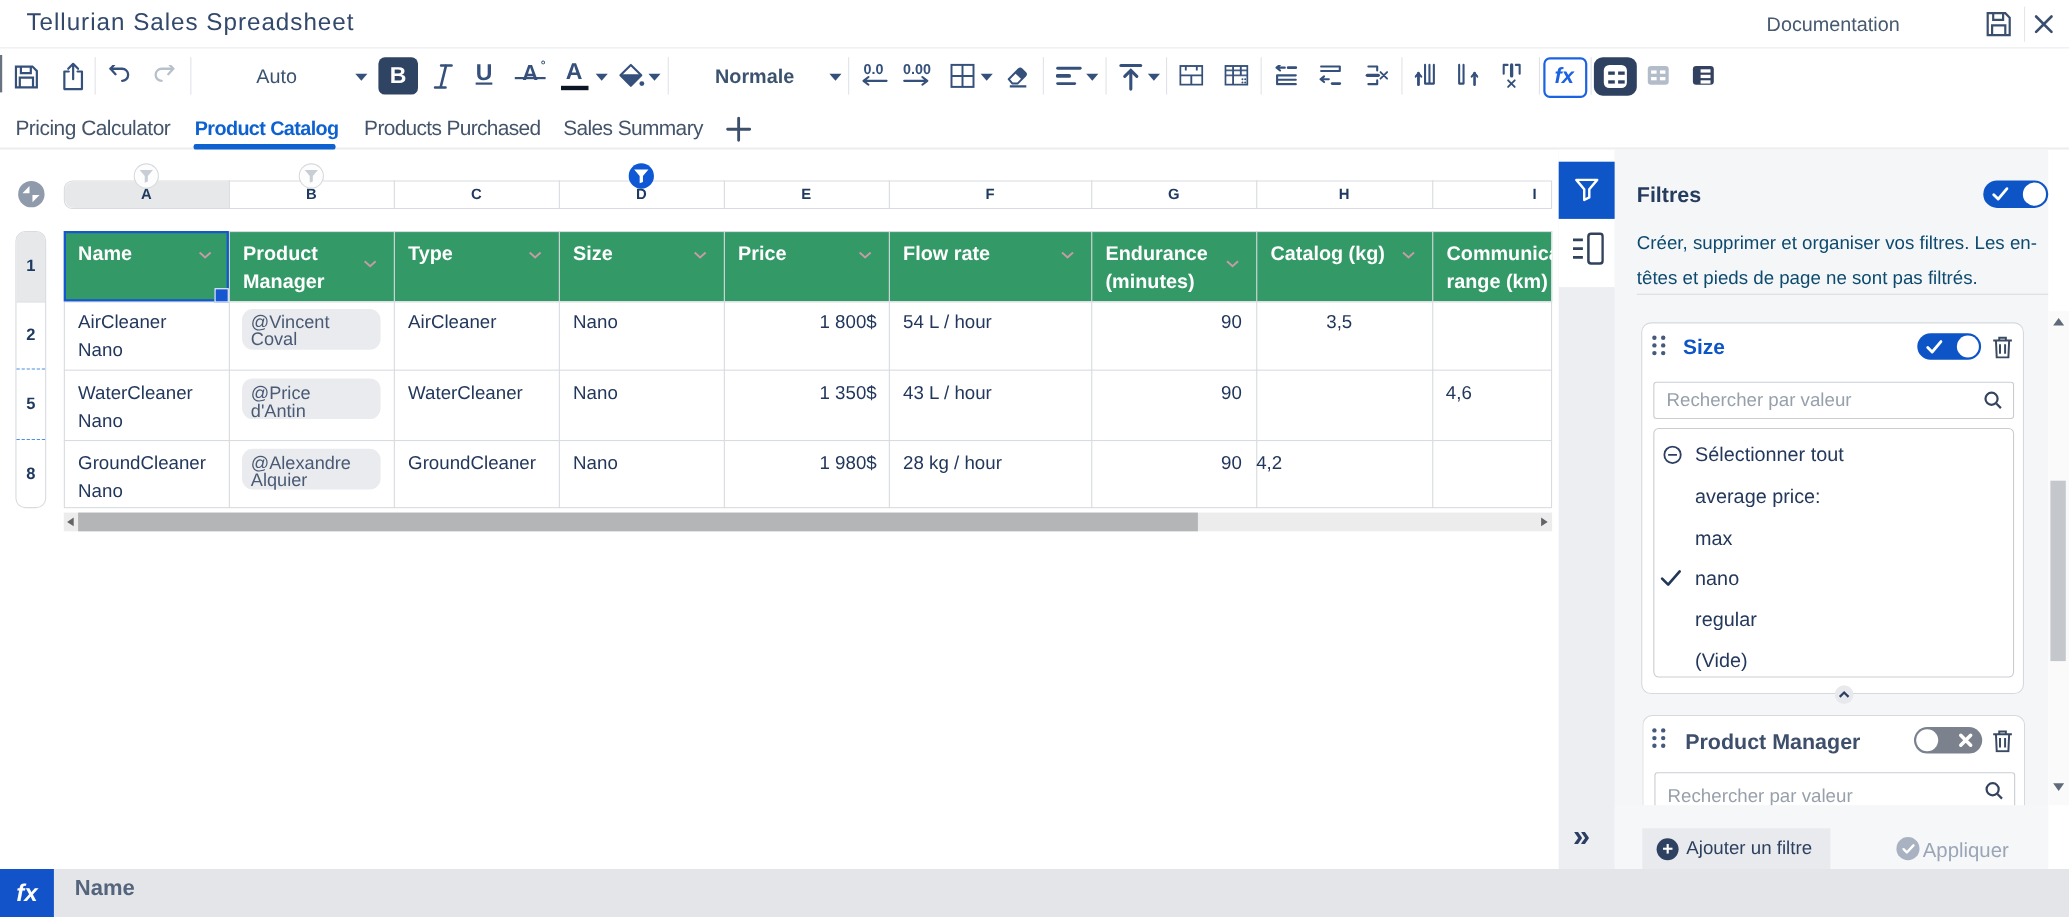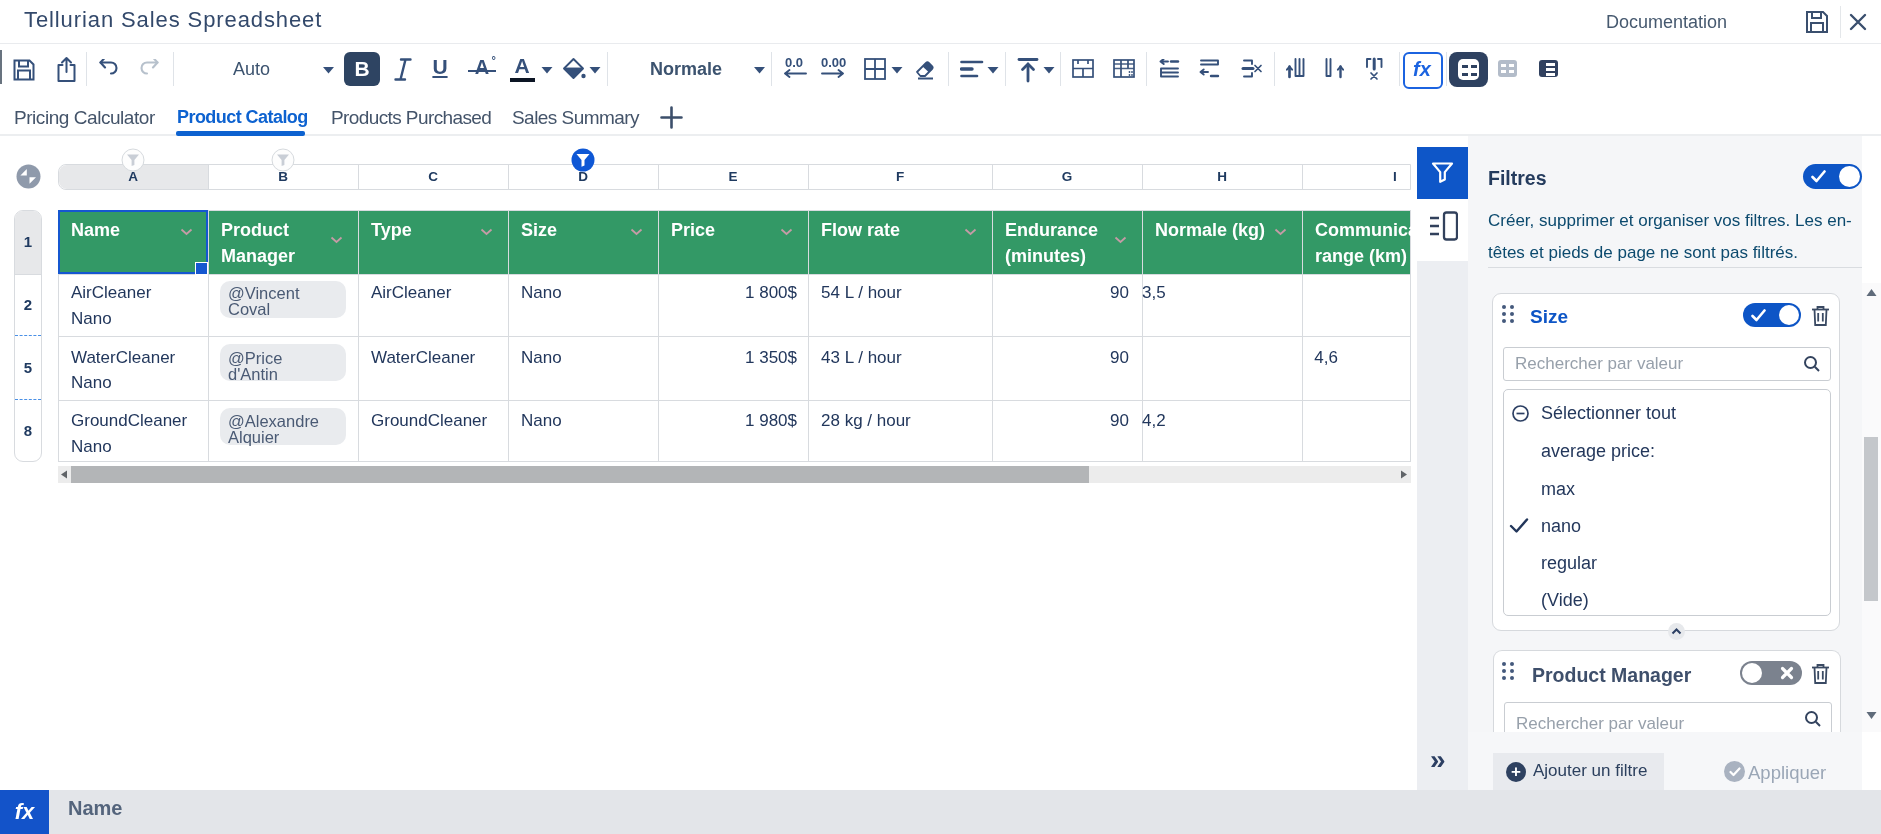--- a/index.html
+++ b/index.html
@@ -266,38 +266,38 @@
     <path d="M1.5 1.5 L6.5 6 L11.5 1.5"></path>
   </svg>
 <div class="abs" style="left:821px;top:217px;width:164px;height:56px;overflow:hidden;font-size:18px;font-weight:bold;color:#fff;line-height:26px;white-space:nowrap;">Flow rate</div>
 <svg class="ic" style="left:964px;top:228px" width="13" height="8" viewBox="0 0 13 8" fill="none" stroke="#c59ba6" stroke-width="1.8">
     <path d="M1.5 1.5 L6.5 6 L11.5 1.5"></path>
   </svg>
 <div class="abs" style="left:1005px;top:217px;width:130px;height:56px;overflow:hidden;font-size:18px;font-weight:bold;color:#fff;line-height:26px;white-space:nowrap;">Endurance<br>(minutes)</div>
 <svg class="ic" style="left:1114px;top:236px" width="13" height="8" viewBox="0 0 13 8" fill="none" stroke="#c59ba6" stroke-width="1.8">
     <path d="M1.5 1.5 L6.5 6 L11.5 1.5"></path>
   </svg>
-<div class="abs" style="left:1155px;top:217px;width:140px;height:56px;overflow:hidden;font-size:18px;font-weight:bold;color:#fff;line-height:26px;white-space:nowrap;">Normale (kg)</div>
+<div class="abs" style="left:1155px;top:217px;width:140px;height:56px;overflow:hidden;font-size:18px;font-weight:bold;color:#fff;line-height:26px;white-space:nowrap;">Catalog (kg)</div>
 <svg class="ic" style="left:1274px;top:228px" width="13" height="8" viewBox="0 0 13 8" fill="none" stroke="#c59ba6" stroke-width="1.8">
     <path d="M1.5 1.5 L6.5 6 L11.5 1.5"></path>
   </svg>
 <div class="abs" style="left:1315px;top:217px;width:96px;height:56px;overflow:hidden;font-size:18px;font-weight:bold;color:#fff;line-height:26px;white-space:nowrap;">Communication<br>range (km)</div>
 <div class="abs" style="left:58px;top:210px;width:150px;height:64px;border:2px solid #1557d0;box-sizing:border-box;"></div>
 <div class="abs" style="left:195px;top:262px;width:11px;height:11px;background:#1557d0;border:1px solid #fff;"></div>
 <div class="abs" style="left:71px;top:282.9px;font-size:17px;line-height:19px;color:#22375c;">AirCleaner</div>
 <div class="abs" style="left:71px;top:309.4px;font-size:17px;line-height:19px;color:#22375c;">Nano</div>
 <div class="abs" style="left:220px;top:281px;width:126px;height:37px;background:#e9ebee;border-radius:10px;"></div>
 <div class="abs" style="left:228px;top:283.5px;font-size:16.5px;line-height:18.5px;color:#22375c;color:#4a5a74;">@Vincent</div>
 <div class="abs" style="left:228px;top:299.5px;font-size:16.5px;line-height:18.5px;color:#22375c;color:#4a5a74;">Coval</div>
 <div class="abs" style="left:371px;top:282.9px;font-size:17px;line-height:19px;color:#22375c;">AirCleaner</div>
 <div class="abs" style="left:521px;top:282.9px;font-size:17px;line-height:19px;color:#22375c;">Nano</div>
 <div class="abs" style="left:658px;top:282.9px;font-size:17px;line-height:19px;color:#22375c;width:139px;text-align:right;">1 800$</div>
 <div class="abs" style="left:821px;top:282.9px;font-size:17px;line-height:19px;color:#22375c;">54 L / hour</div>
 <div class="abs" style="left:992px;top:282.9px;font-size:17px;line-height:19px;color:#22375c;width:137px;text-align:right;">90</div>
-<div class="abs" style="left:1142px;top:282.9px;font-size:17px;line-height:19px;color:#22375c;width:151px;text-align:left;">3,5</div>
+<div class="abs" style="left:1142px;top:282.9px;font-size:17px;line-height:19px;color:#22375c;width:151px;text-align:center;">3,5</div>
 <div class="abs" style="left:71px;top:348.4px;font-size:17px;line-height:19px;color:#22375c;">WaterCleaner</div>
 <div class="abs" style="left:71px;top:373.4px;font-size:17px;line-height:19px;color:#22375c;">Nano</div>
 <div class="abs" style="left:220px;top:344px;width:126px;height:37px;background:#e9ebee;border-radius:10px;"></div>
 <div class="abs" style="left:228px;top:349.0px;font-size:16.5px;line-height:18.5px;color:#22375c;color:#4a5a74;">@Price</div>
 <div class="abs" style="left:228px;top:365.0px;font-size:16.5px;line-height:18.5px;color:#22375c;color:#4a5a74;">d'Antin</div>
 <div class="abs" style="left:371px;top:348.4px;font-size:17px;line-height:19px;color:#22375c;">WaterCleaner</div>
 <div class="abs" style="left:521px;top:348.4px;font-size:17px;line-height:19px;color:#22375c;">Nano</div>
 <div class="abs" style="left:658px;top:348.4px;font-size:17px;line-height:19px;color:#22375c;width:139px;text-align:right;">1 350$</div>
 <div class="abs" style="left:821px;top:348.4px;font-size:17px;line-height:19px;color:#22375c;">43 L / hour</div>
 <div class="abs" style="left:992px;top:348.4px;font-size:17px;line-height:19px;color:#22375c;width:137px;text-align:right;">90</div>

